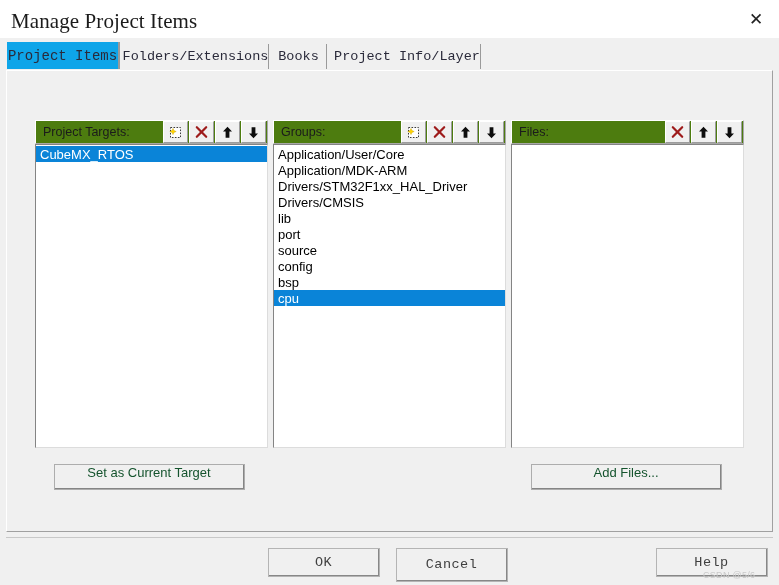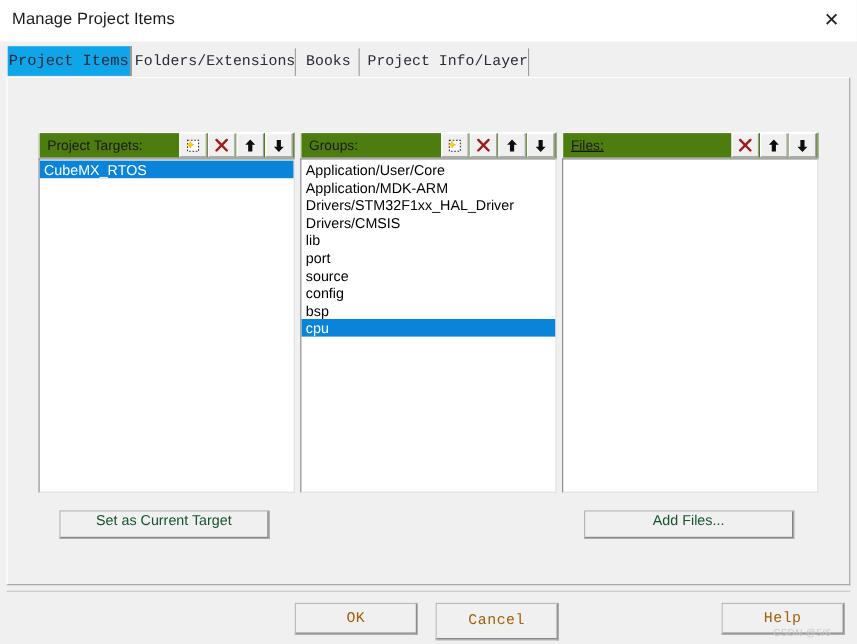--- a/index.html
+++ b/index.html
@@ -21,23 +21,23 @@
     left: 0; top: 0;
     width: 779px;
     height: 38px;
     background: #ffffff;
     border-bottom: 1px solid #e3e3e3;
   }
   .title-text {
     position: absolute;
     left: 11px;
     top: 9px;
-    font-size: 15px;
+    font-size: 21px;
     color: #1b1b1b;
-    font-family: Liberation Sans, sans-serif;
+    font-family: Liberation Serif, serif;
     letter-spacing: 0.1px;
     white-space: nowrap;
   }
   .close-btn {
     position: absolute;
     right: 0; top: 0;
     width: 46px;
     height: 38px;
     display: flex;
     align-items: center;
@@ -212,21 +212,21 @@
     border-left: 1px solid #ffffff;
     border-right: 2px solid #878787;
     border-bottom: 2px solid #878787;
     outline: 1px solid #b4b4b4;
     outline-offset: -1px;
     display: flex;
     align-items: center;
     justify-content: center;
     font-family: "Liberation Mono", monospace;
     font-size: 13.5px;
-    color: #a16207;
+    color: #404040;
     letter-spacing: 0.5px;
     cursor: default;
   }
   .watermark {
     position: absolute;
     left: 703px;
     top: 570px;
     font-size: 9px;
     color: #c9c9c9;
     font-family: "Liberation Sans", sans-serif;
@@ -329,21 +329,21 @@
       <div class="list-item">Drivers/CMSIS</div>
       <div class="list-item">lib</div>
       <div class="list-item">port</div>
       <div class="list-item">source</div>
       <div class="list-item">config</div>
       <div class="list-item">bsp</div>
       <div class="list-item selected">cpu</div>
     </div>
   </div>
 
-  <div class="column" style="left:504px; width:233px;text-decoration:underline;">
+  <div class="column" style="left:504px; width:233px;">
     <div class="col-header">
       <span class="col-label">Files:</span>
       <div class="hdr-buttons">
         <div class="icon-btn">
           <svg width="15" height="15" viewBox="0 0 15 15">
             <path d="M2.8 2.2 L12.2 11.8" stroke="#9e1b1b" stroke-width="2.2" stroke-linecap="round"></path>
             <path d="M12.2 2.2 L2.8 11.8" stroke="#9e1b1b" stroke-width="2.2" stroke-linecap="round"></path>
           </svg>
         </div>
         <div class="icon-btn">

